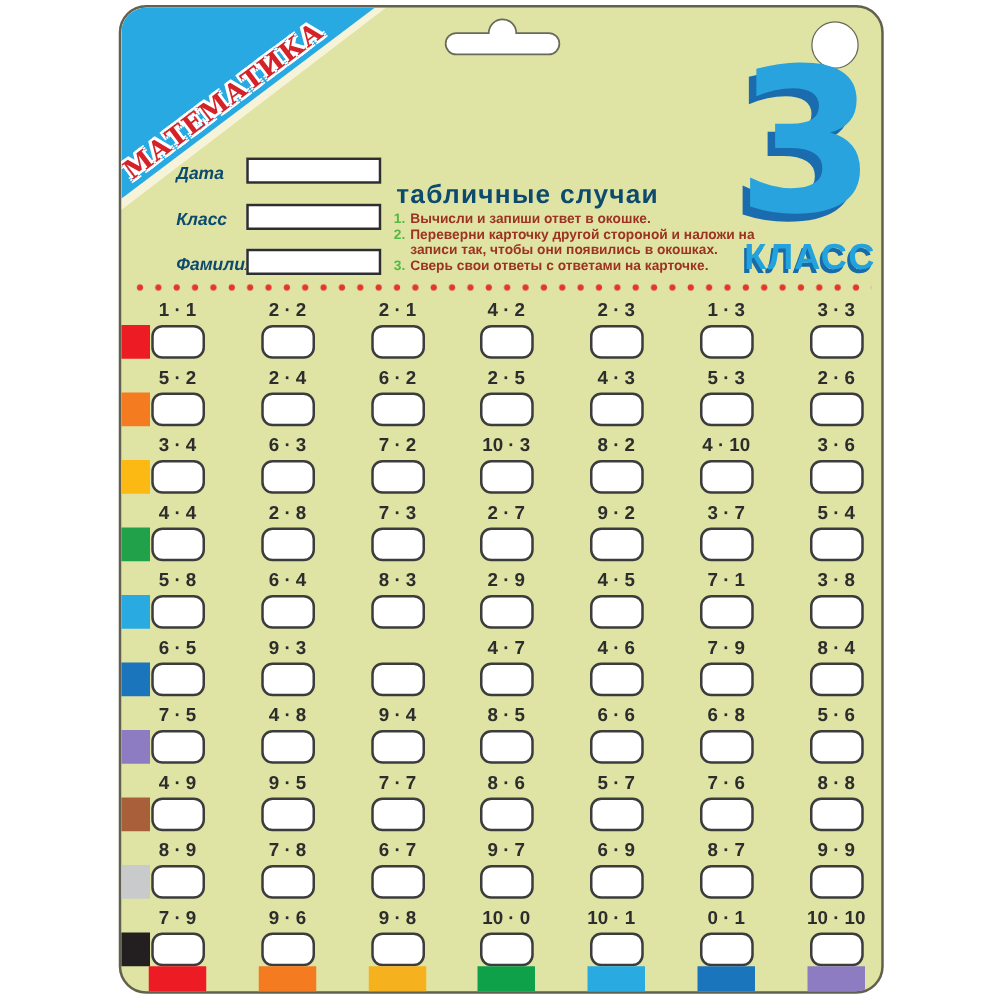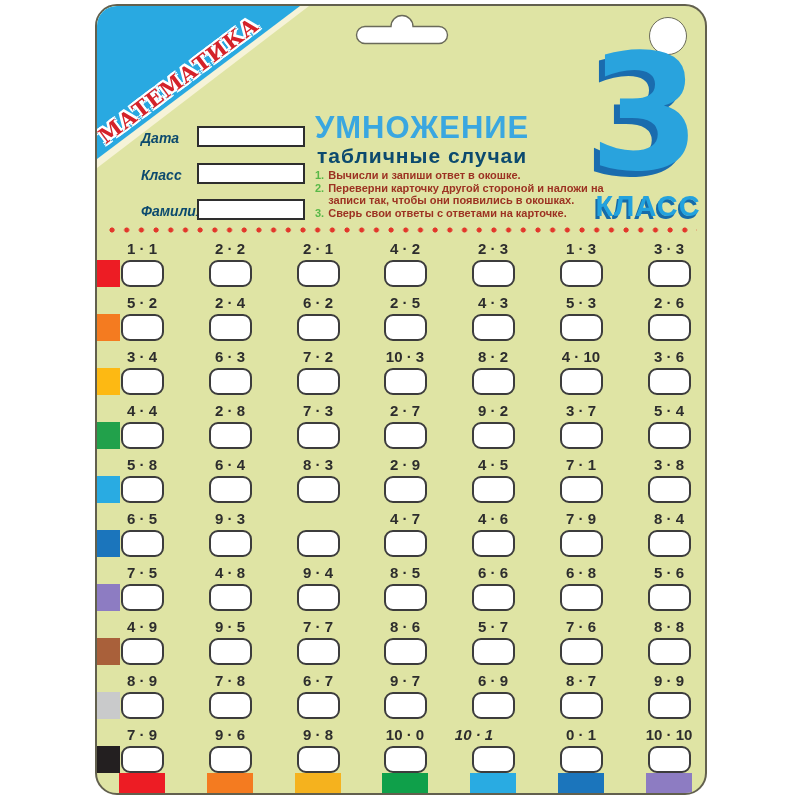--- a/index.html
+++ b/index.html
@@ -88,21 +88,20 @@
     </div>
     <div class="form-row" style="top:159px;">
       <span class="form-label">Класс</span>
       <span class="form-box"></span>
     </div>
     <div class="form-row" style="top:195px;">
       <span class="form-label">Фамилия</span>
       <span class="form-box"></span>
     </div>
 
-    <div class="subject-title">УМНОЖЕНИЕ</div>
     <div class="subject-sub">табличные случаи</div>
 
     <div class="instructions" id="instructions">
         <div class="instr">
           <span class="instr-num">1.</span>
           <span class="instr-text">Вычисли и запиши ответ в окошке.</span>
         </div>
         <div class="instr">
           <span class="instr-num">2.</span>
           <span class="instr-text">Переверни карточку другой стороной и наложи на записи так, чтобы они появились в окошках.</span>
@@ -257,21 +256,21 @@
         <div class="bottom-color" style="left: 22px; top: 767px; background: rgb(237, 28, 36);"></div>
         <div class="prob-label" style="left: 133px; top: 720px;">9 · 6</div>
         <div class="answer-box" style="left: 112px; top: 740px;"></div>
         <div class="bottom-color" style="left: 110px; top: 767px; background: rgb(244, 123, 32);"></div>
         <div class="prob-label" style="left: 221px; top: 720px;">9 · 8</div>
         <div class="answer-box" style="left: 200px; top: 740px;"></div>
         <div class="bottom-color" style="left: 198px; top: 767px; background: rgb(245, 178, 30);"></div>
         <div class="prob-label" style="left: 308px; top: 720px;">10 · 0</div>
         <div class="answer-box" style="left: 287px; top: 740px;"></div>
         <div class="bottom-color" style="left: 285px; top: 767px; background: rgb(15, 160, 74);"></div>
-        <div class="prob-label" style="left: 377px; top: 720px; font-style: italic;">10 · 1</div>
+        <div class="prob-label" style="left: 392px; top: 720px;">10 · 1</div>
         <div class="answer-box" style="left: 375px; top: 740px;"></div>
         <div class="bottom-color" style="left: 373px; top: 767px; background: rgb(41, 171, 226);"></div>
         <div class="prob-label" style="left: 484px; top: 720px;">0 · 1</div>
         <div class="answer-box" style="left: 463px; top: 740px;"></div>
         <div class="bottom-color" style="left: 461px; top: 767px; background: rgb(27, 117, 188);"></div>
         <div class="prob-label" style="left: 572px; top: 720px;">10 · 10</div>
         <div class="answer-box" style="left: 551px; top: 740px;"></div>
         <div class="bottom-color" style="left: 549px; top: 767px; background: rgb(141, 124, 194);"></div>
       </div>
   </div>

